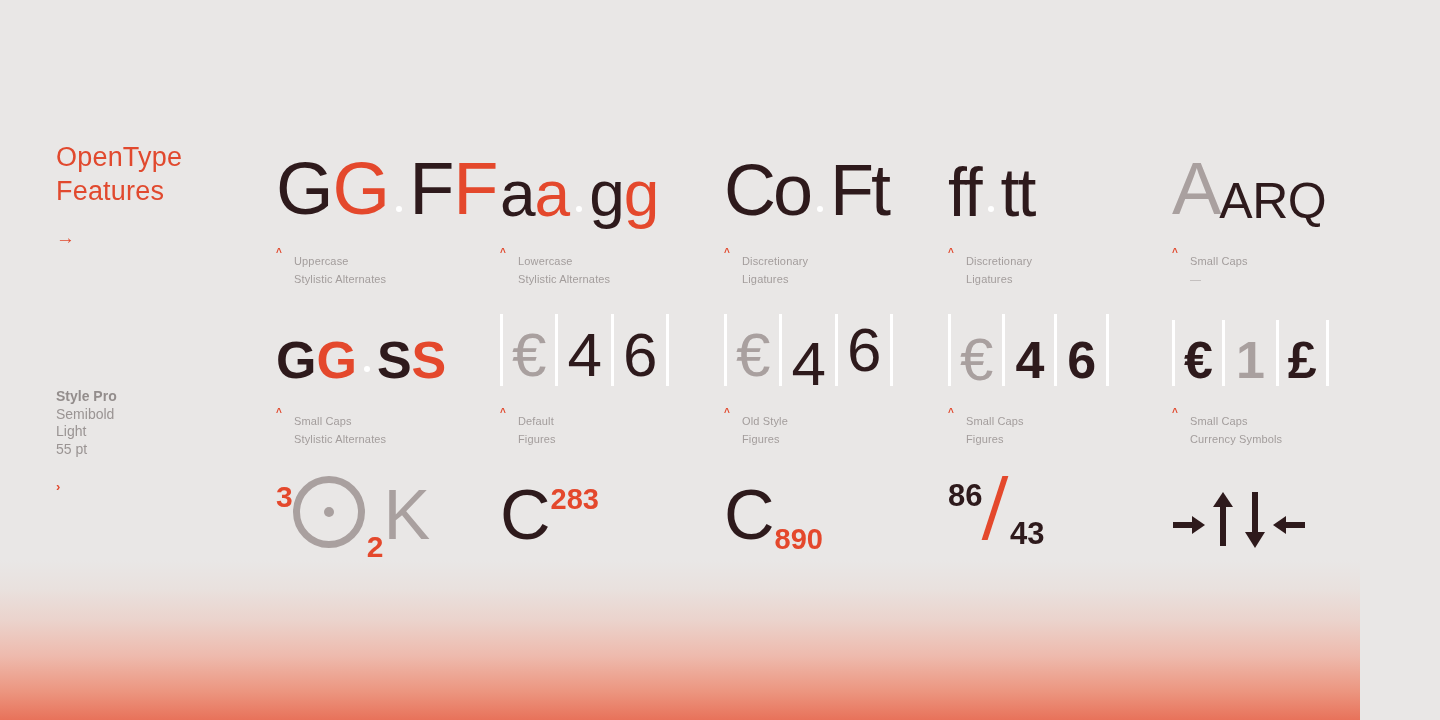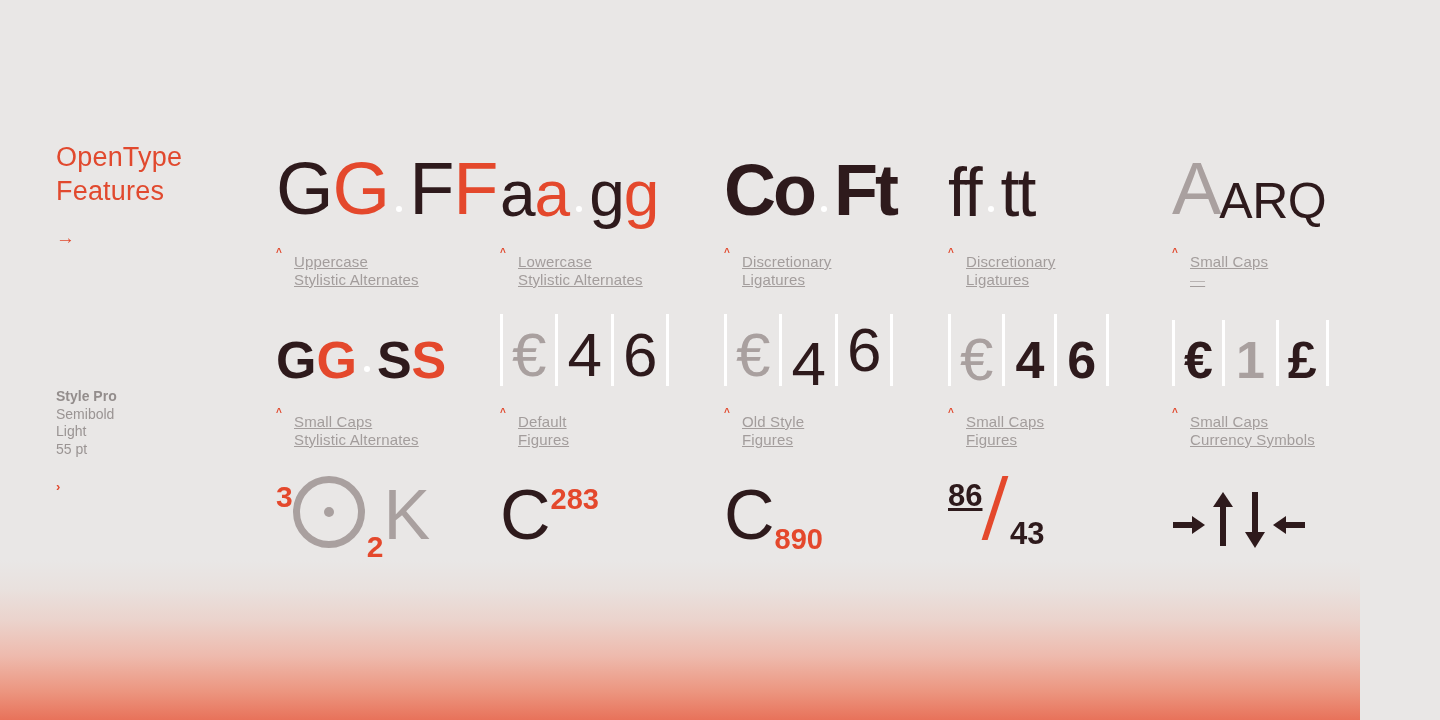--- a/index.html
+++ b/index.html
@@ -110,24 +110,23 @@
     display: flex;
     align-items: flex-end;
     white-space: nowrap;
     color: #2e1a1c;
   }
   .caption {
     position: absolute;
     left: 18px;
     bottom: 0px;
     color: #a39d9c;
-    font-size: 15px;
+    font-size: 11px;
     line-height: 17.5px;
     letter-spacing: 0.15px;
-    text-decoration: underline;
   }
   .caret {
     position: absolute;
     left: 0px;
     bottom: 30px;
     color: #e1492e;
     font-size: 10px;
     line-height: 10px;
     font-weight: 700;
   }
@@ -208,39 +207,39 @@
   .kChar { font-size: 70px; line-height: 70px; font-weight: 300; color: #a9a09f; }
 
   .numC { font-size: 70px; line-height: 70px; font-weight: 300; color: #2e1a1c; }
   .numerator { font-size: 29px; line-height: 29px; font-weight: 700; color: #e4482c; position: relative; top: -36px; }
   .denominator { font-size: 29px; line-height: 29px; font-weight: 700; color: #e4482c; position: relative; top: 4px; }
 
   
   .frac { position: relative; height: 70px; width: 120px; }
   .frac .fr-num {
     position: absolute; left: 0; top: 0;
-    font-size: 31px; line-height: 31px; font-weight: 700; color: #2e1a1c; text-decoration: underline;
+    font-size: 31px; line-height: 31px; font-weight: 700; color: #2e1a1c;
   }
   .frac .fr-slash {
     position: absolute; left: 44px; top: -4px;
     width: 6px; height: 64px;
     background: #e4482c;
     transform: skewX(-18deg);
   }
   .frac .fr-den {
     position: absolute; left: 62px; top: 38px;
     font-size: 31px; line-height: 31px; font-weight: 700; color: #2e1a1c;
   }
 
   
   .arrows { display: flex; align-items: center; gap: 2px; }
   .arrow-svg { display: block; }
 
   
-  .lig { font-size: 72px; line-height: 72px; font-weight: 700; letter-spacing: -3px; text-align: right; }
+  .lig { font-size: 72px; line-height: 72px; font-weight: 400; letter-spacing: -3px; text-align: right; }
   .lig2 { font-size: 68px; line-height: 68px; font-weight: 400; letter-spacing: -2px; }
 </style>
 </head>
 <body>
 
 <div id="page">
 
   <div id="sidebar">
     <div class="brand-title">OpenType
 Features</div>

